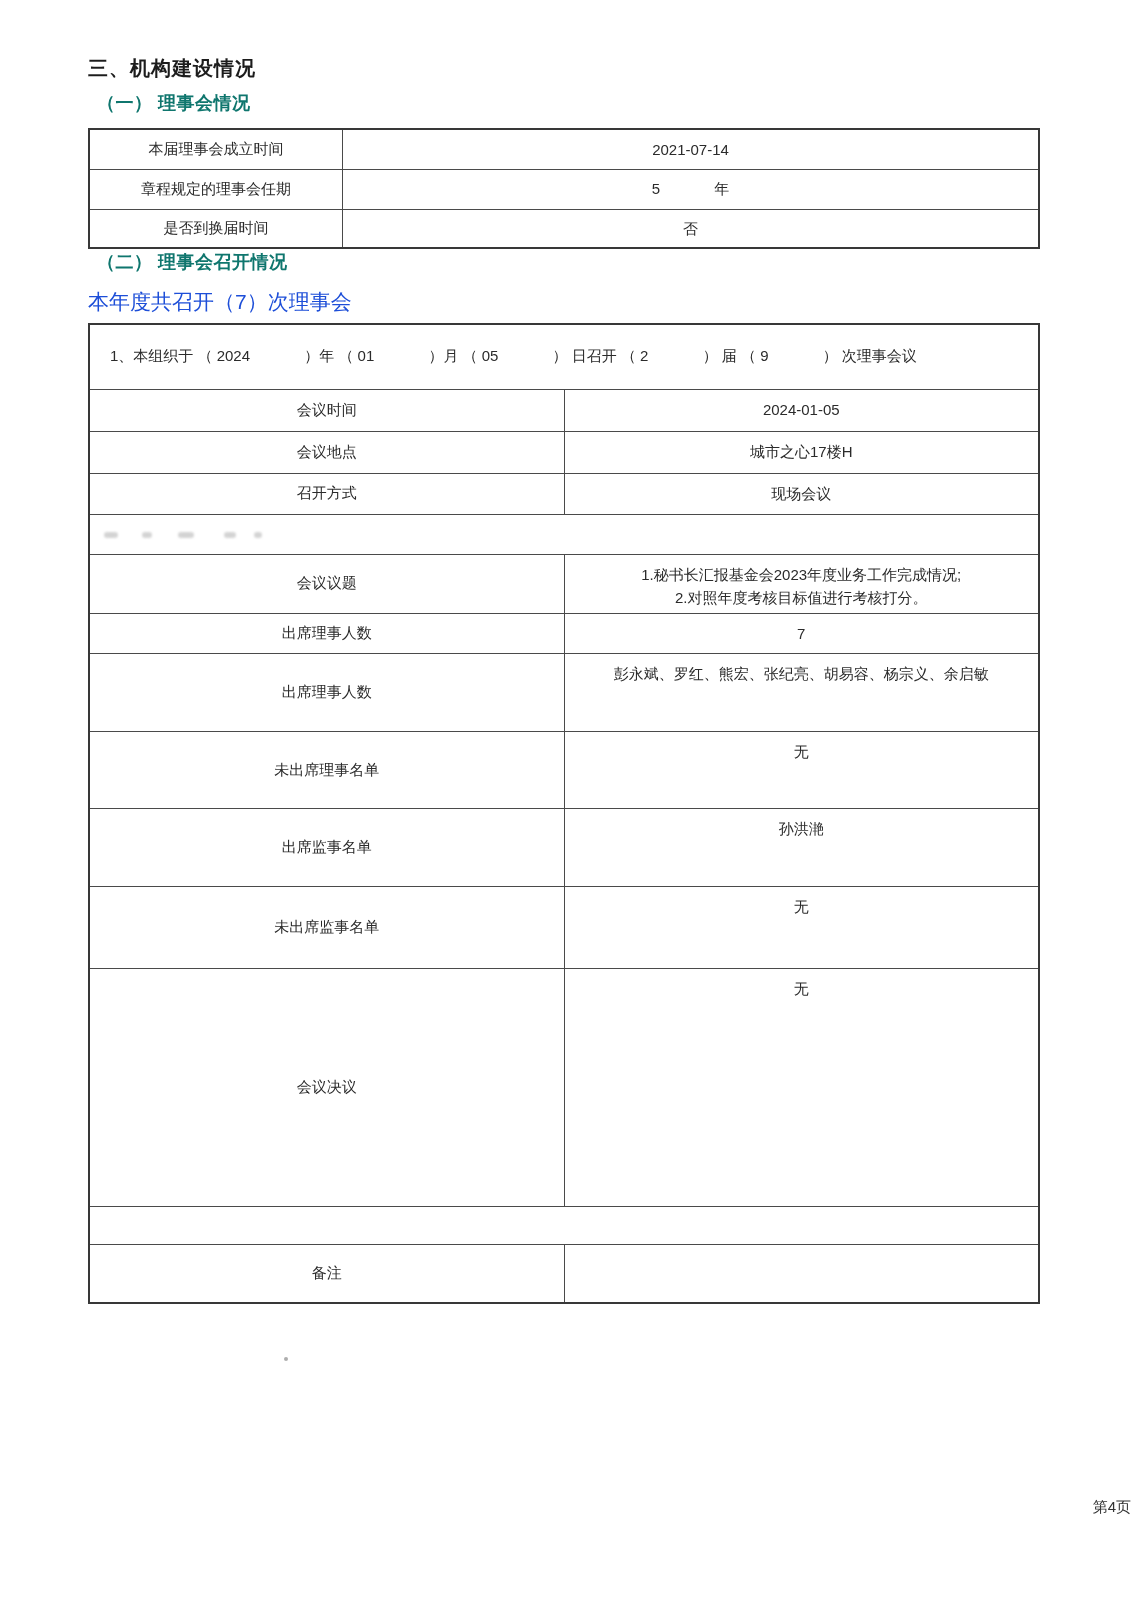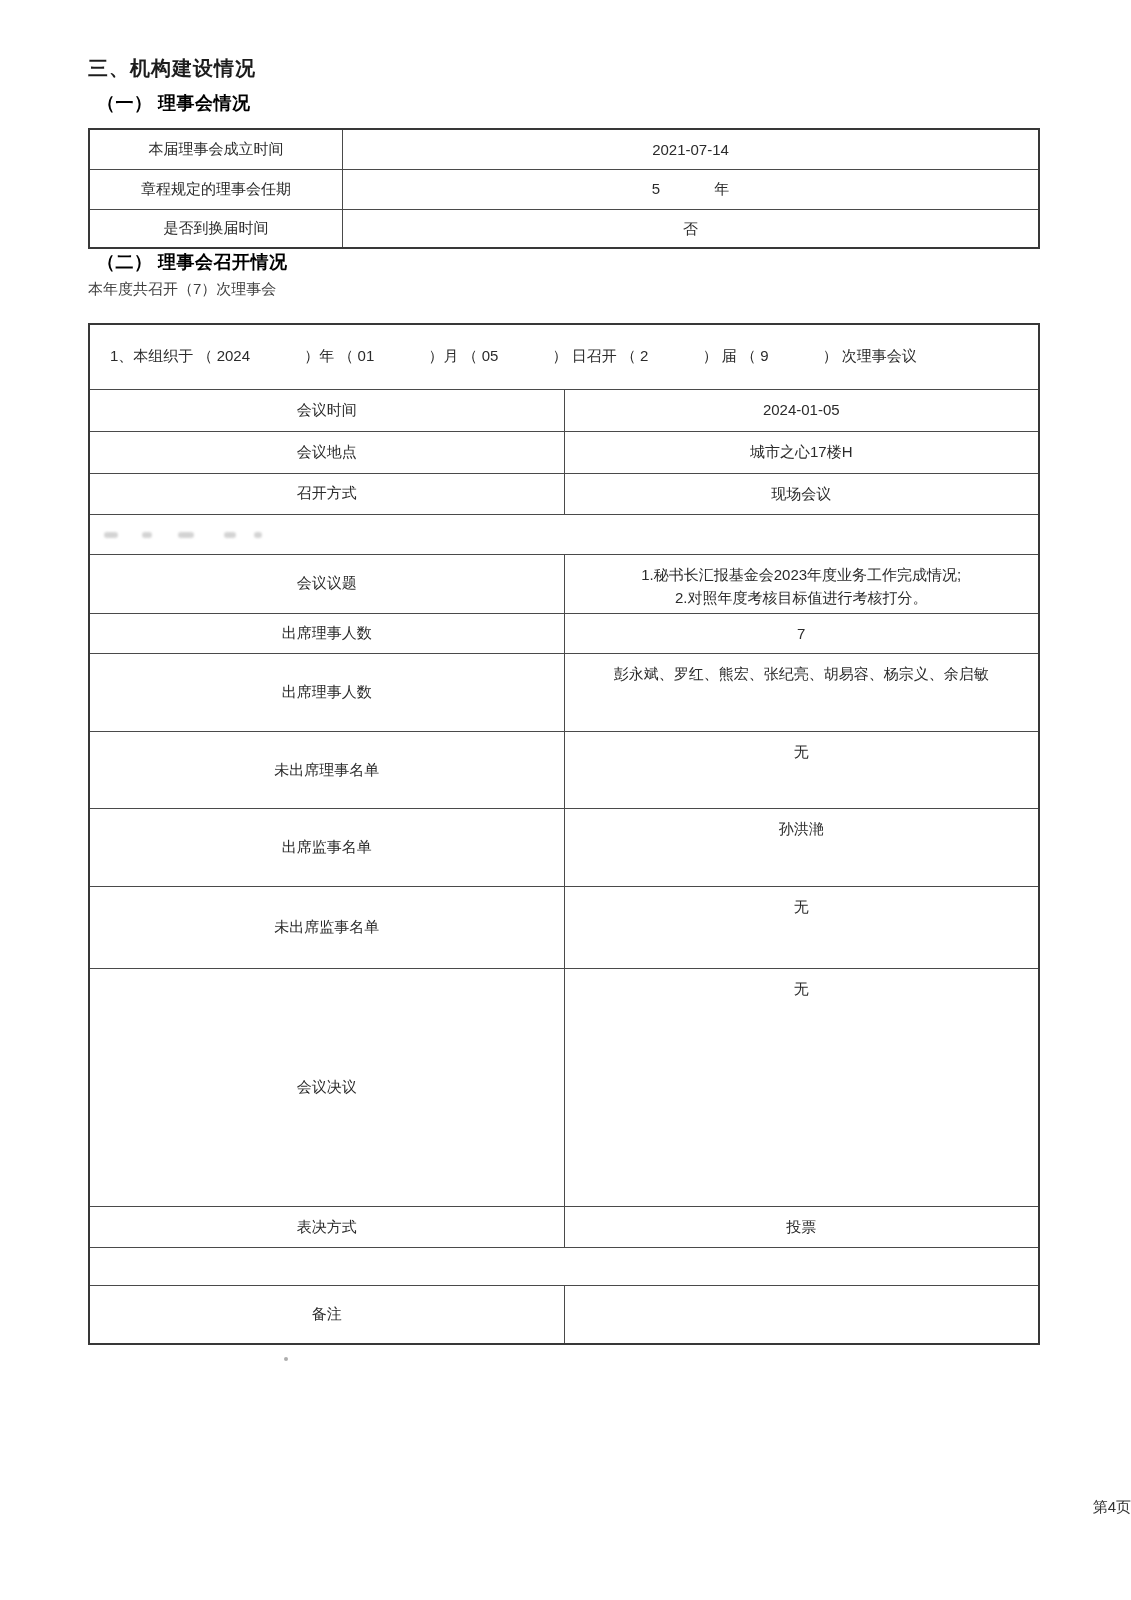--- a/index.html
+++ b/index.html
@@ -23,31 +23,31 @@
     font-size: 20px;
     font-weight: bold;
     color: #1c1c1c;
     letter-spacing: 1px;
   }
   .subsection-title {
     position: absolute;
     left: 97px;
     font-size: 18px;
     font-weight: bold;
-    color: #000000;
+    color: #0f766e;
     letter-spacing: 0.5px;
   }
   #subsection1 { top: 91px; }
   #subsection2 { top: 250px; }
   .note-line {
     position: absolute;
     left: 88px;
-    top: 280px;
-    font-size: 15px;
-    color: #404040;
+    top: 288px;
+    font-size: 21px;
+    color: #1d4ed8;
   }
   .doc-table {
     position: absolute;
     left: 88px;
     width: 952px;
     border-collapse: collapse;
     table-layout: fixed;
     border: 2px solid #383838;
     background: #ffffff;
   }
@@ -192,24 +192,20 @@
           <td class="value-cell">孙洪滟</td>
         </tr>
         <tr style="height: 82px;">
           <td class="label-cell">未出席监事名单</td>
           <td class="value-cell">无</td>
         </tr>
         <tr style="height: 238px;">
           <td class="label-cell">会议决议</td>
           <td class="value-cell">无</td>
         </tr>
-        <tr style="height: 41px;">
-          <td class="label-cell">表决方式</td>
-          <td class="value-cell">投票</td>
-        </tr>
         <tr style="height: 38px;">
           <td colspan="2" class="span-cell"></td>
         </tr>
         <tr style="height: 58px; padding-left: 24px;">
           <td class="label-cell">备注</td>
           <td class="value-cell"></td>
         </tr>
       </tbody>
   </table>
 

